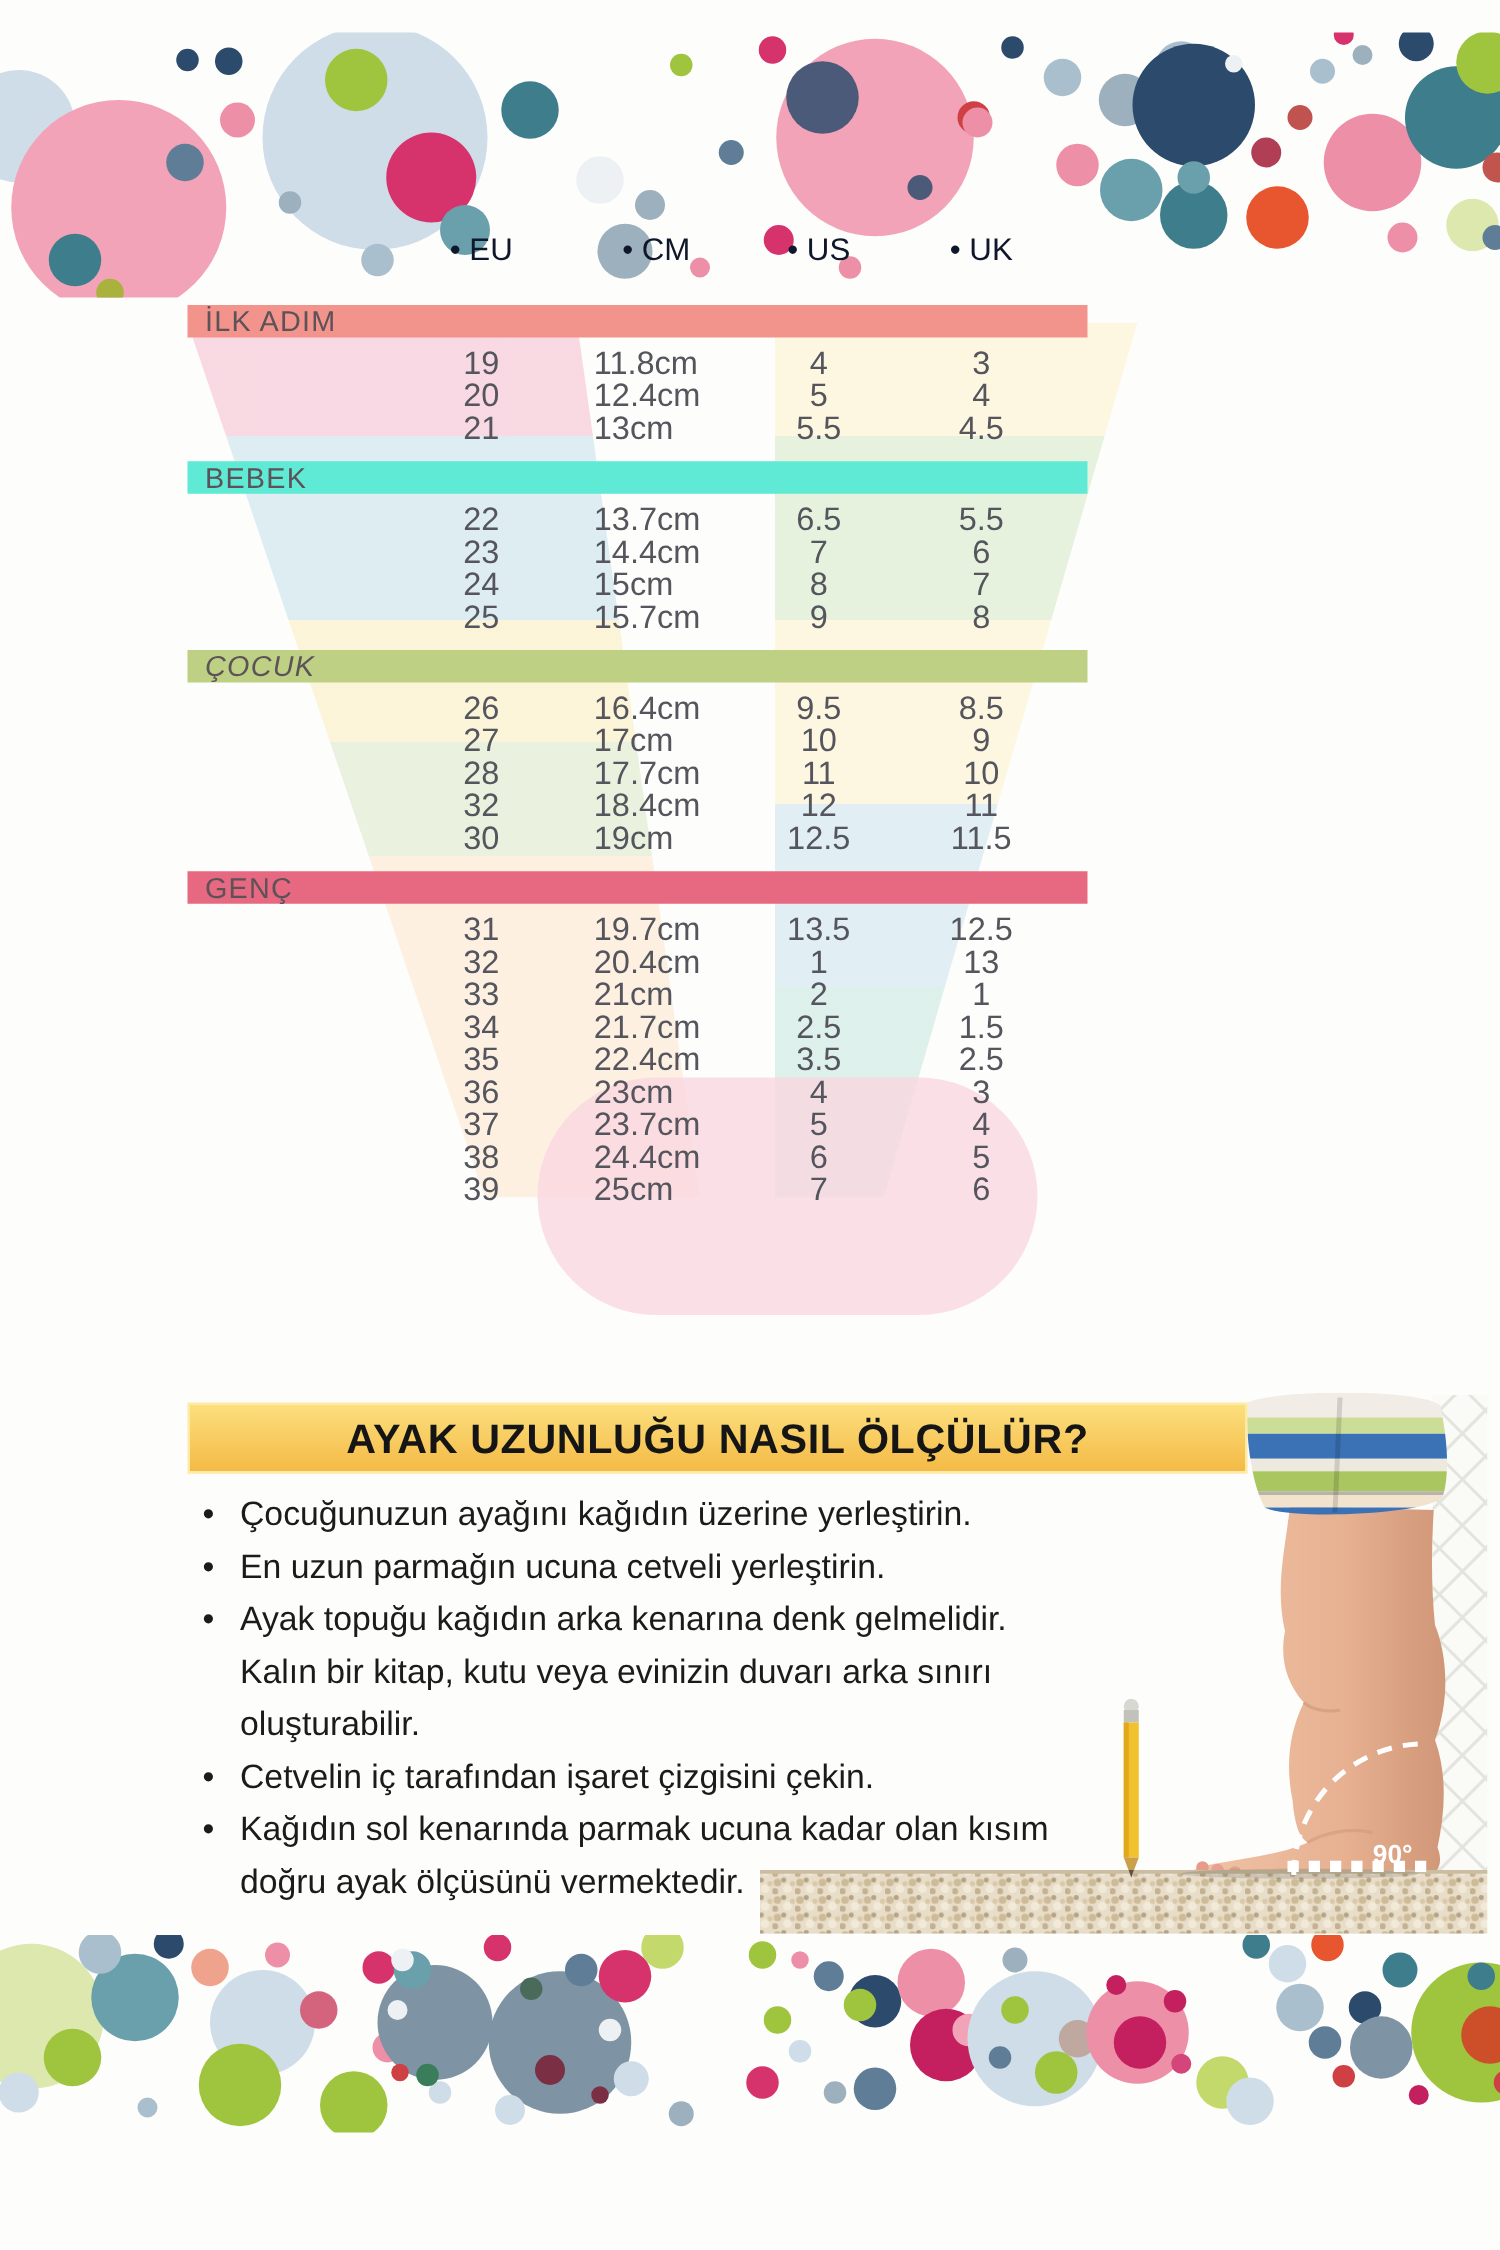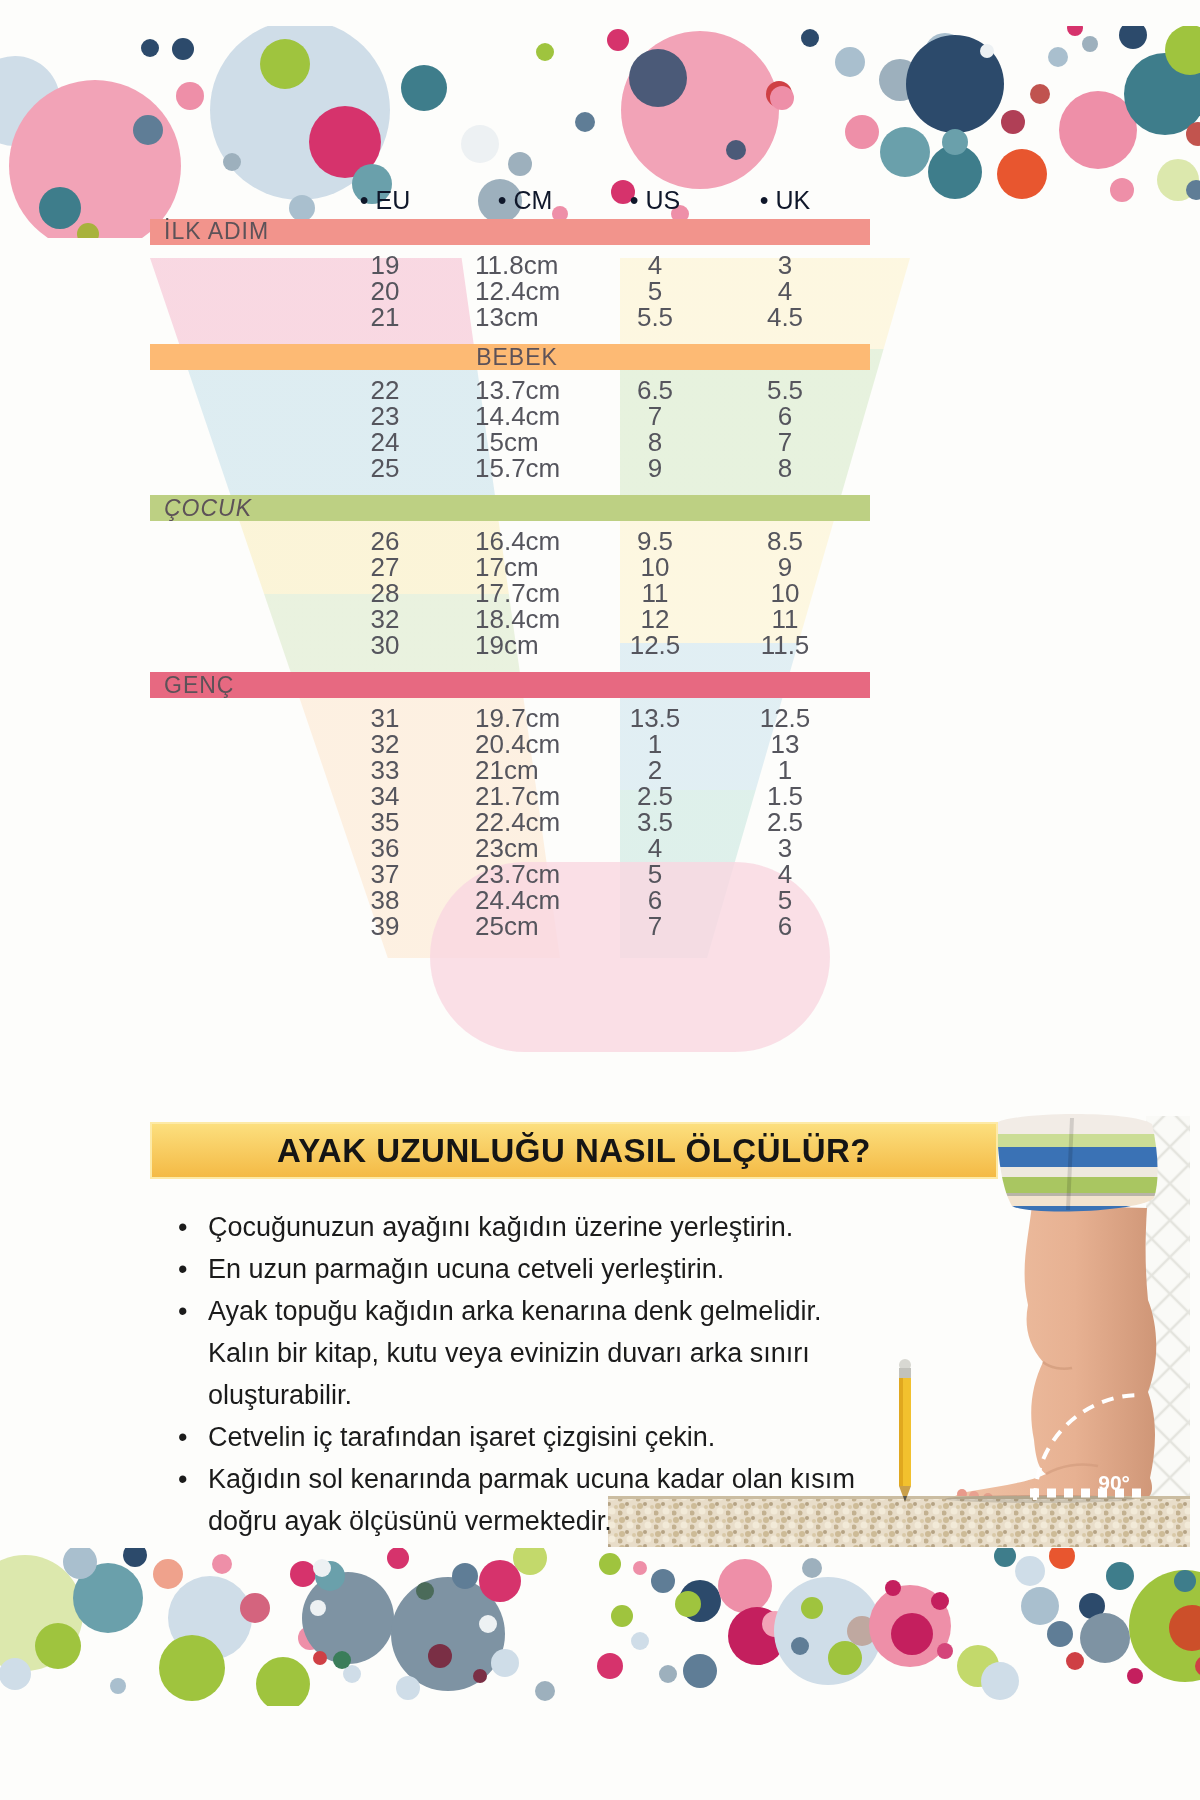--- a/index.html
+++ b/index.html
@@ -23,35 +23,35 @@
   #blob-pink{position:absolute;left:430px;top:862px;width:400px;height:190px;
     border-radius:95px;background:#f9d7e1;opacity:.8;}
 
   
   .table-wrap{position:absolute;left:150px;top:186px;width:720px;z-index:2;}
   .col-headers,.size-row{display:grid;grid-template-columns:160px 150px 130px 130px 130px;}
   .col-headers{height:30px;font-size:25px;color:#0f172a;}
   .col-headers .cell{text-align:center;}
   .section-bar{height:26px;margin-top:14px;display:flex;align-items:center;
     padding-left:14px;box-sizing:border-box;font-size:23px;letter-spacing:1px;color:#5d5258;}
-  .section-bar:first-of-type{margin-top:3px;align-items:flex-end;}
+  .section-bar:first-of-type{margin-top:28px;}
   .row-group{margin-top:7px;}
   .size-row{height:26px;font-size:26px;line-height:26px;color:#55555d;}
   .cell{overflow:visible;}
   .cell-eu,.cell-us,.cell-uk{text-align:center;}
   .cell-cm{text-align:left;padding-left:15px;}
 
   
   #banner{position:absolute;left:150px;top:1122px;width:848px;height:57px;box-sizing:border-box;
     background:linear-gradient(180deg,#fcdf7e,#f4ba45);border:2px solid #fdeaa6;
     display:flex;align-items:center;justify-content:center;z-index:2;}
   #banner h1{margin:0;font-size:33px;font-weight:bold;color:#151515;letter-spacing:.5px;}
 
   
-  #guide-list{position:absolute;left:152px;top:1190px;width:850px;margin:16px;padding:0;
+  #guide-list{position:absolute;left:152px;top:1190px;width:850px;margin:0;padding:0;
     list-style:none;z-index:2;}
   #guide-list li{position:relative;padding-left:40px;font-size:27px;line-height:42px;
     color:#1b1b1b;white-space:pre-line;}
   #guide-list li::before{content:"\2022";position:absolute;left:10px;top:0;
     font-size:27px;color:#1b1b1b;}
 
   #photo{position:absolute;left:600px;top:1110px;z-index:1;}
 </style>
 </head>
 <body>
@@ -147,21 +147,21 @@
             <div class="cell cell-uk">4</div>
           </div>
           <div class="size-row">
             <div class="cell cell-label"></div>
             <div class="cell cell-eu">21</div>
             <div class="cell cell-cm">13cm</div>
             <div class="cell cell-us">5.5</div>
             <div class="cell cell-uk">4.5</div>
           </div>
         </div>
-        <div class="section-bar" style="background: #fdba74; justify-content: center;">
+        <div class="section-bar" style="background: #5eead4;">
           <div class="section-label" style="display: inline;">BEBEK</div>
         </div>
         <div class="row-group">
           <div class="size-row">
             <div class="cell cell-label"></div>
             <div class="cell cell-eu">22</div>
             <div class="cell cell-cm">13.7cm</div>
             <div class="cell cell-us">6.5</div>
             <div class="cell cell-uk">5.5</div>
           </div>

